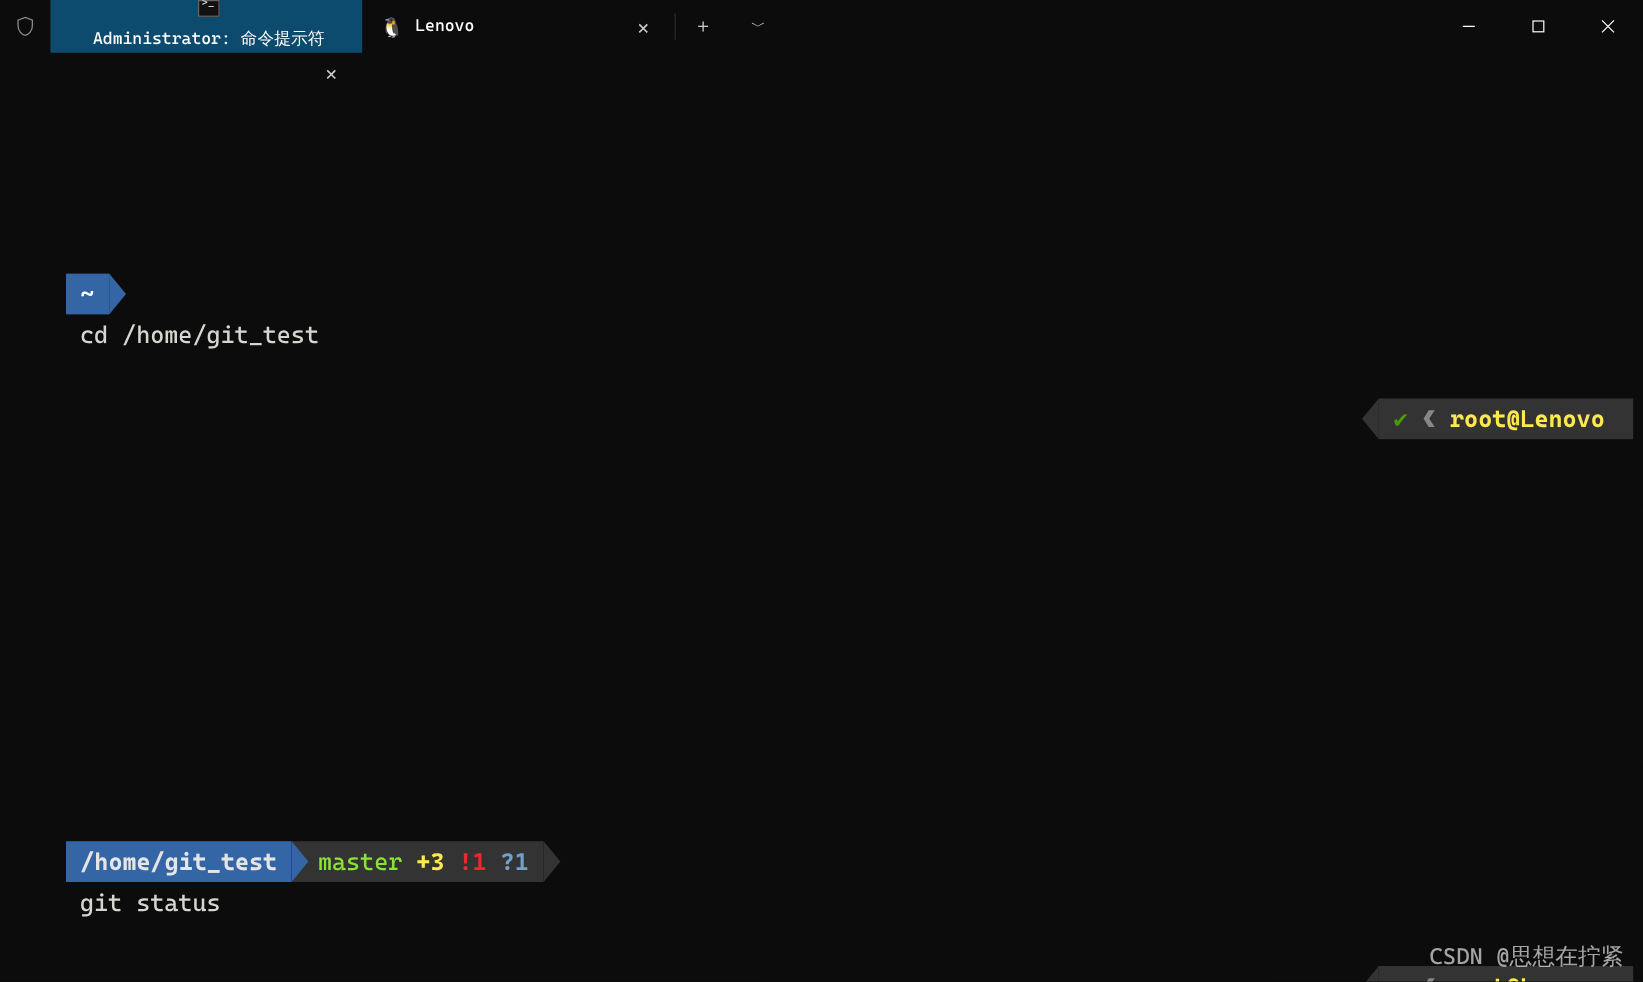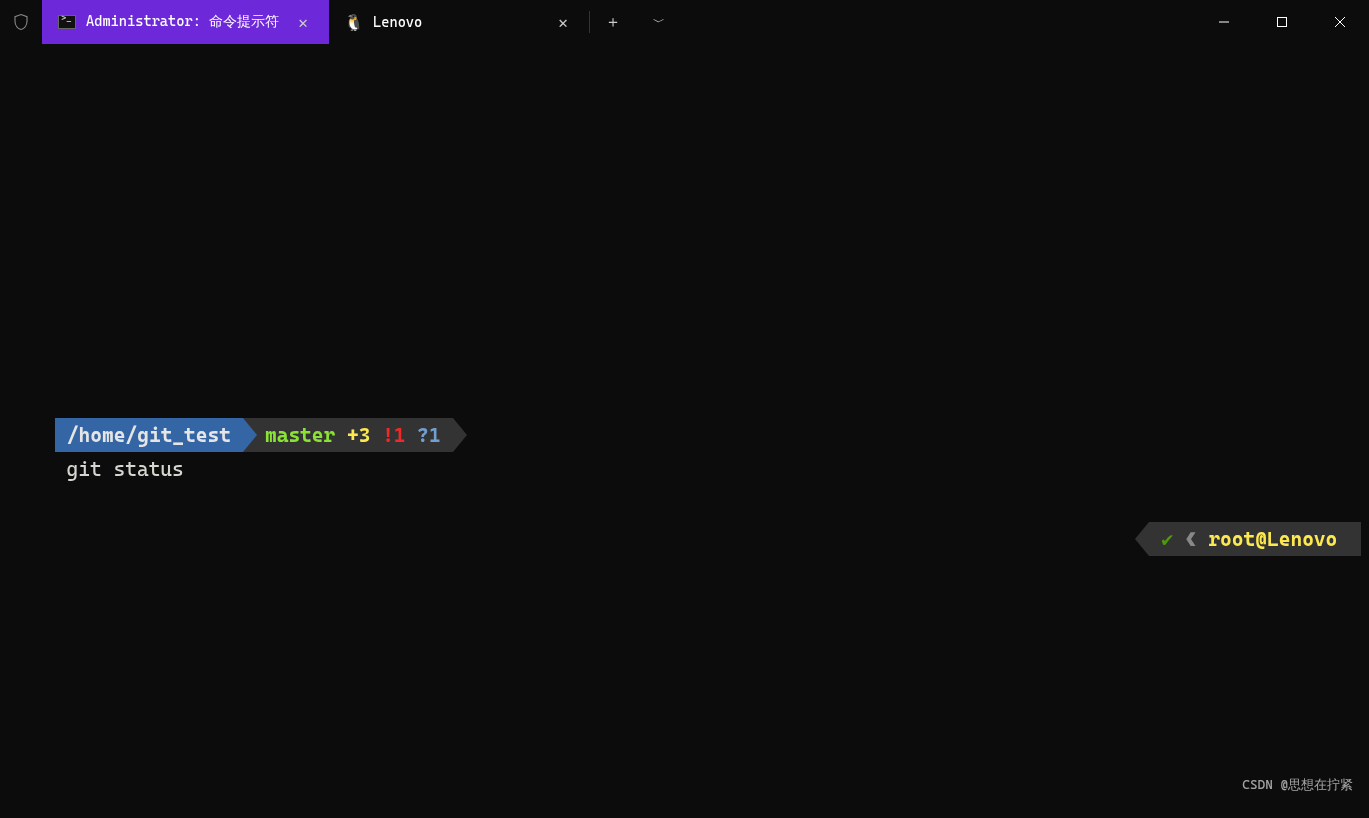--- a/index.html
+++ b/index.html
@@ -31,21 +31,21 @@
 .tab {
   display: flex;
   align-items: center;
   padding: 0 12px 0 16px;
   gap: 10px;
   min-width: 260px;
   position: relative;
   font-size: 14px;
   color: #ffffff;
 }
-.tab.inactive { background: #6d28d9; }
+.tab.inactive { background: #0c4a6e; flex-direction: column; }
 .tab.active   { background: #0c0c0c; }
 .tab .tabicon { width: 18px; height: 18px; display: flex; align-items: center; justify-content: center; }
 .tab .close   { margin-left: auto; width: 28px; text-align: center; color: #cccccc; font-size: 16px; }
 .tabbtn {
   width: 46px;
   display: flex;
   align-items: center;
   justify-content: center;
   color: #cccccc;
   font-size: 16px;
@@ -90,38 +90,38 @@
 
 .seg-home    { background: #3465a4; color: #ffffff; }
 .arr-home    { border-left-color: #3465a4; }
 .seg-path    { background: #3465a4; color: #e5e5e5; font-weight: bold; }
 .arr-path    { border-left-color: #3465a4; }
 .seg-git     { background: #333333; }
 .arr-git     { border-left-color: #333333; }
 .seg-right   { background: #333333; color: #fce94f; font-weight: bold; }
 .arr-right   { border-right-color: #333333; }
 
-.git-branch { color: #8ae234; font-weight: bold; }
+.git-branch { color: #8ae234; font-weight: normal; }
 .git-plus   { color: #fce94f; font-weight: bold; }
 .git-bang   { color: #ef2929; font-weight: bold; }
 .git-quest  { color: #729fcf; font-weight: bold; }
 
 .cmd    { color: #d3d7cf; }
 .check  { color: #4e9a06; font-weight: bold; }
 
 .right-float { float: right; }
 
 .prompt-line { margin: 4px 0; }
 .clearfix::after { content: ""; display: block; clear: both; }
 
 .watermark {
   position: absolute;
   right: 16px;
-  bottom: 24px;
-  font-size: 13px;
+  bottom: 8px;
+  font-size: 19px;
   color: rgba(230, 230, 230, 0.7);
 }
 
 
 .shield-svg { width: 18px; height: 18px; }
 .penguin { font-size: 16px; }
 .cmdicon {
   width: 18px; height: 14px; background: #111; border: 1px solid #666;
   display: inline-block; position: relative;
 }
@@ -171,20 +171,27 @@
           <line x1="1" y1="1" x2="11" y2="11" stroke="#fff" stroke-width="1"></line>
           <line x1="11" y1="1" x2="1" y2="11" stroke="#fff" stroke-width="1"></line>
         </svg>
       </div>
   </div>
 </div>
 
 <div class="term">
 
   
+  <div class="prompt-line clearfix">
+    <span class="seg seg-home">~</span><span class="seg-arrow-r arr-home"></span>
+    <span class="cmd"> <span>cd /home/git_test</span></span>
+    <span class="right-float">
+      <span class="seg-arrow-l arr-right"></span><span class="seg seg-right"><span class="check">✔</span> <span style="color:#888;">❮</span> <span>root@Lenovo</span> </span>
+    </span>
+  </div>
 
   <div style="height:20px;"></div>
 
   
   <div class="prompt-line clearfix">
     <span class="seg seg-path">/home/git_test</span><span class="seg-arrow-r arr-path" style="position:relative;z-index:2;"></span><span class="seg seg-git" style="margin-left:-14px;padding-left:22px;"><span class="git-branch">master</span> <span class="git-plus">+3</span> <span class="git-bang">!1</span> <span class="git-quest">?1</span></span><span class="seg-arrow-r arr-git"></span>
     <span class="cmd"> <span>git status</span></span>
     <span class="right-float">
       <span class="seg-arrow-l arr-right"></span><span class="seg seg-right"><span class="check">✔</span> <span style="color:#888;">❮</span> <span>root@Lenovo</span> </span>
     </span>

